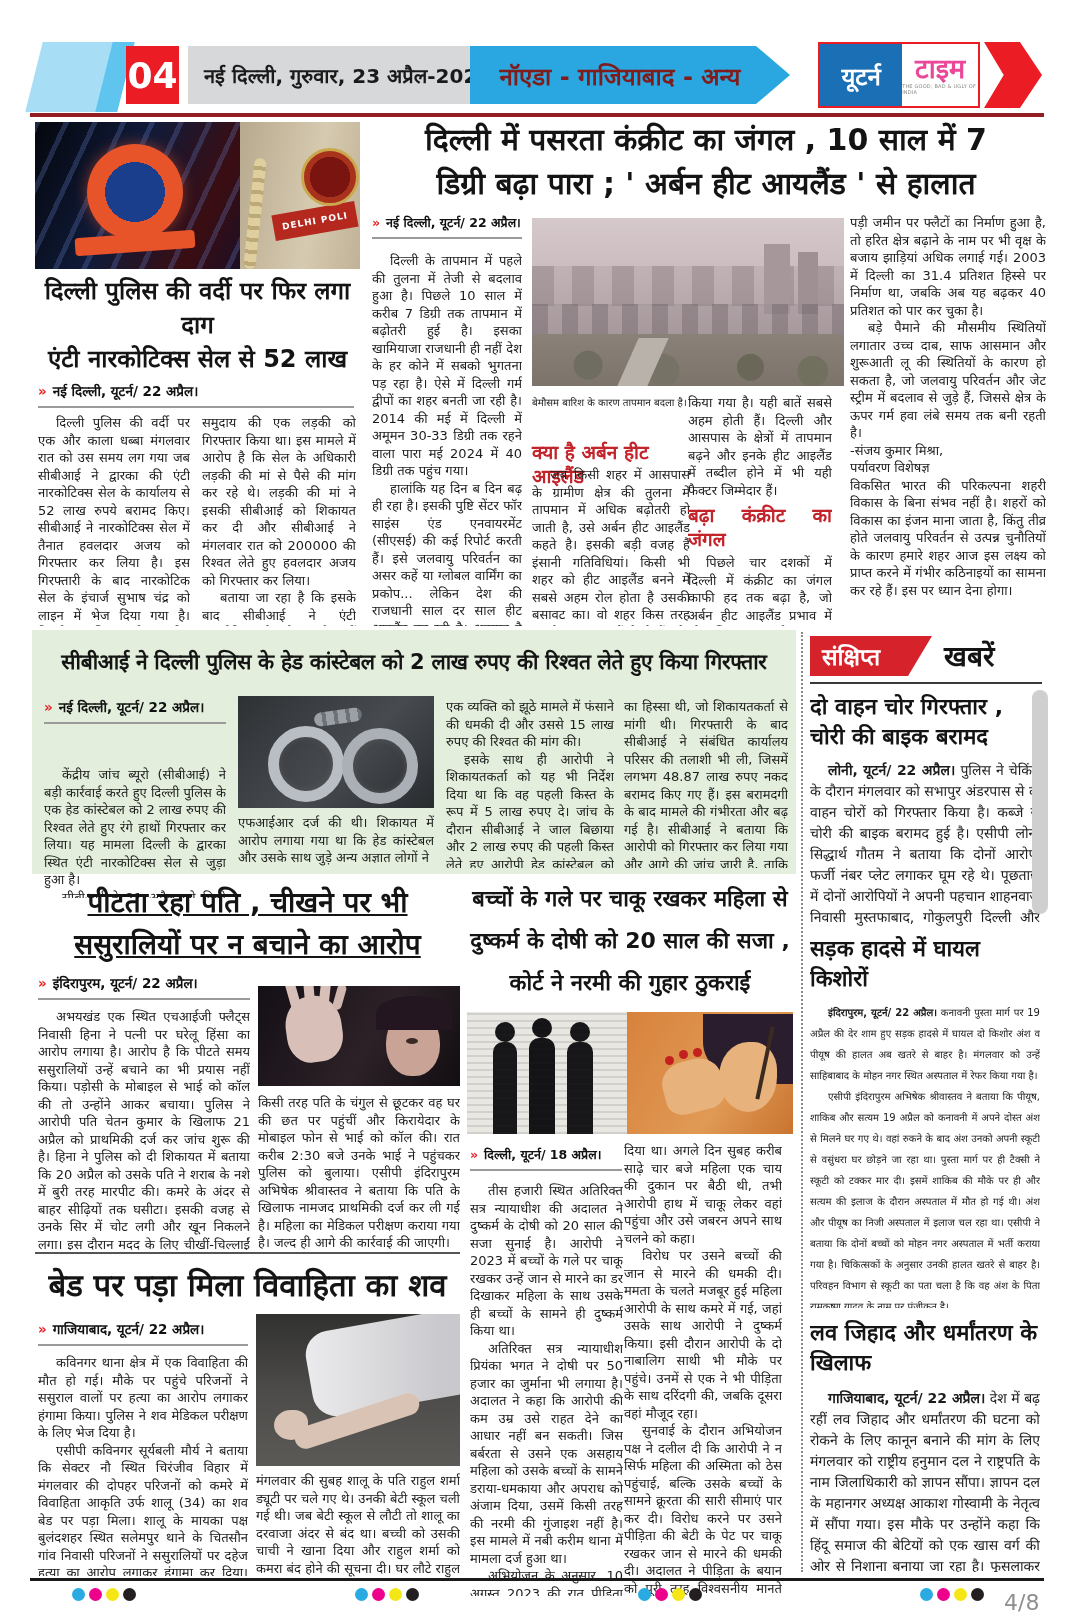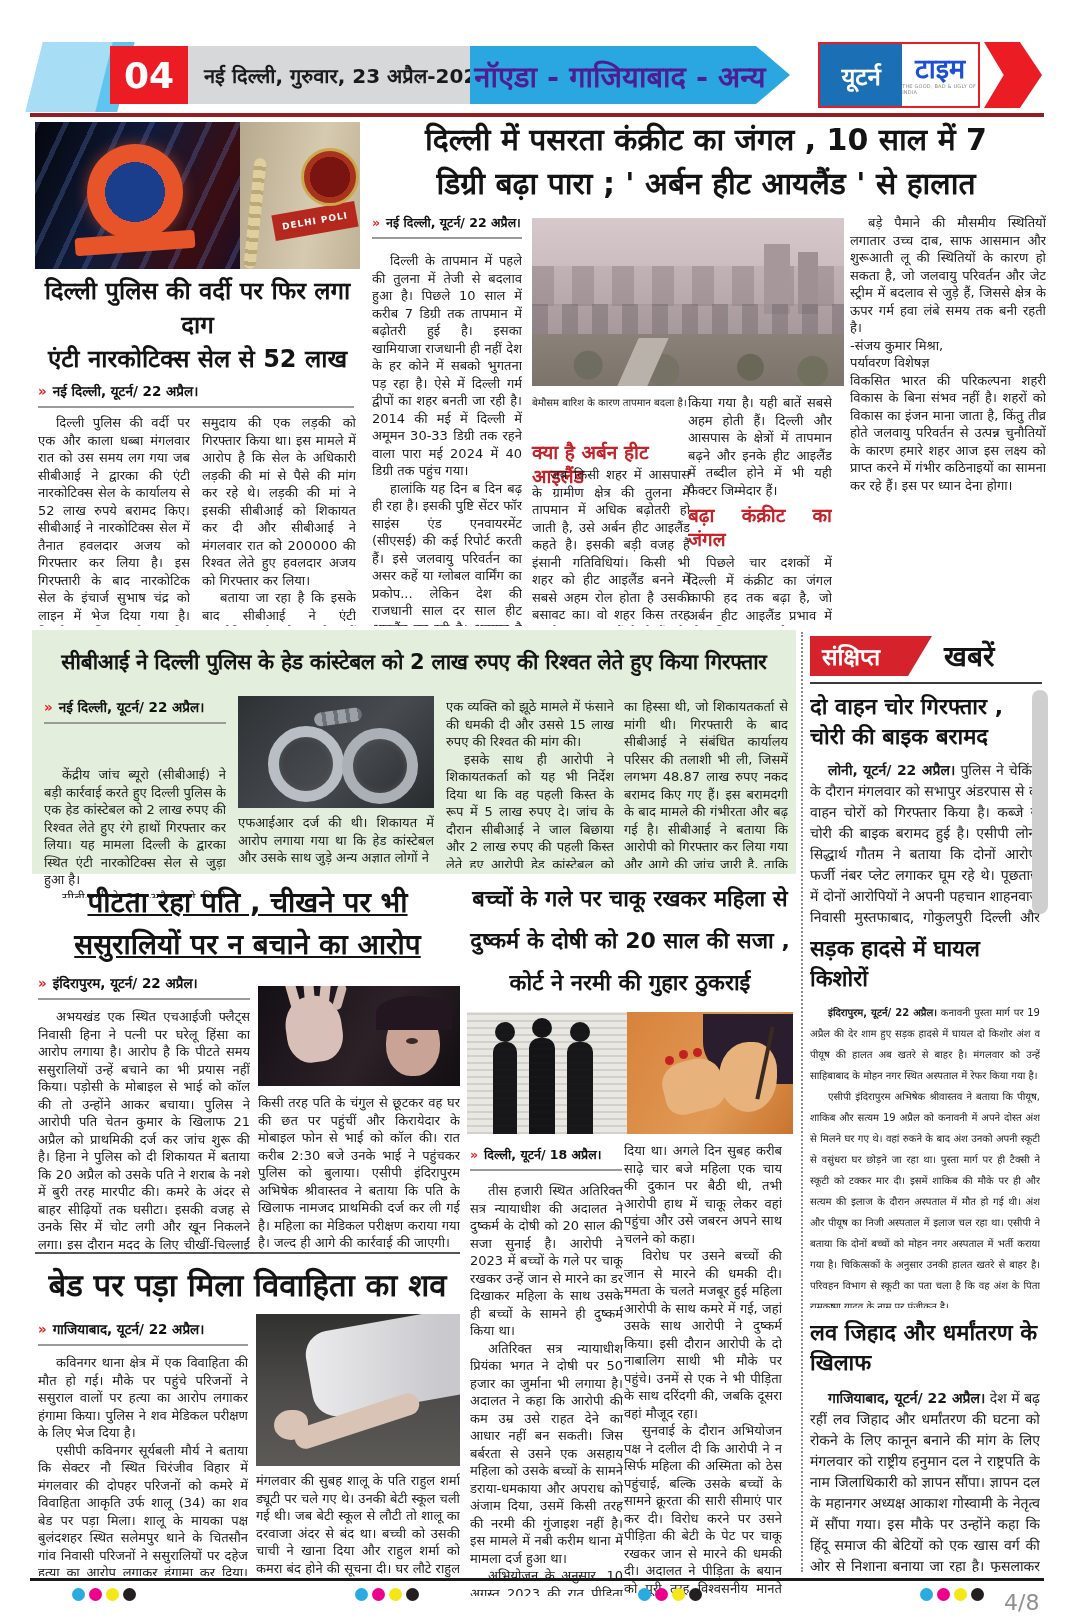--- a/index.html
+++ b/index.html
@@ -20,35 +20,35 @@
   .dotrow{display:flex;gap:4px;}
   .dot{width:13px;height:13px;border-radius:50%;}
   .nowrap{white-space:nowrap;}
 </style>
 </head>
 <body>
 
 <div class="abs" style="left:0;top:36px;width:1080px;height:84px;">
   <div class="abs" style="left:34px;top:6px;width:88px;height:70px;background:#a7ddf5;transform:skewX(-14deg);"></div>
   <div class="abs" style="left:104px;top:6px;width:22px;height:70px;background:#5fc5ee;transform:skewX(-14deg);"></div>
-  <div class="abs" style="left:110px;top:10px;width:78px;height:58px;background:#ec1c24;display:flex;align-items:center;justify-content:center;">
+  <div class="abs" style="left:126px;top:10px;width:53px;height:58px;background:#ec1c24;display:flex;align-items:center;justify-content:center;">
     <span style="color:#fff;font-weight:bold;font-size:36px;">04</span>
   </div>
   <div class="abs" style="left:188px;top:10px;width:320px;height:58px;background:#d7d8da;clip-path:polygon(0 0,calc(100% - 26px) 0,100% 100%,0 100%);display:flex;align-items:center;">
     <span style="font-weight:bold;font-size:20px;color:#1a1a1a;padding-left:16px;">नई दिल्ली, गुरुवार, 23 अप्रैल-2026</span>
   </div>
   <div class="abs" style="left:470px;top:10px;width:320px;height:58px;background:#2aa7e0;clip-path:polygon(0 0,calc(100% - 34px) 0,100% 50%,calc(100% - 34px) 100%,0 100%);display:flex;align-items:center;justify-content:center;">
-    <span style="color:#4c1d95;font-weight:bold;font-size:29px;padding-right:20px;">नॉएडा - गाजियाबाद - अन्य</span>
+    <span style="color:#7f1d1d;font-weight:bold;font-size:24px;padding-right:20px;">नॉएडा - गाजियाबाद - अन्य</span>
   </div>
   <div class="abs" style="left:818px;top:6px;width:162px;height:66px;background:#ffffff;border:2px solid #ec1c24;box-sizing:border-box;display:flex;">
     <div style="flex:0 0 52%;background:#1b6fb5;display:flex;align-items:center;justify-content:center;">
       <span style="color:#fff;font-weight:bold;font-size:24px;">यूटर्न</span>
     </div>
     <div style="flex:1;display:flex;flex-direction:column;align-items:center;justify-content:center;">
-      <span style="color:#1d4ed8;font-weight:bold;font-size:27px;line-height:28px;">टाइम</span>
+      <span style="color:#ec4899;font-weight:bold;font-size:27px;line-height:28px;">टाइम</span>
       <span style="color:#8a8a8a;font-size:5px;letter-spacing:.2px;">THE GOOD, BAD &amp; UGLY OF INDIA</span>
     </div>
   </div>
   <div class="abs" style="left:984px;top:6px;width:58px;height:66px;background:#ec1c24;clip-path:polygon(0 0,62% 0,100% 50%,62% 100%,0 100%,34% 50%);"></div>
 </div>
 <div class="abs" style="left:30px;top:113px;width:1014px;height:4px;background:#931d20;"></div>
 
 <div class="ph" style="left:35px;top:122px;width:325px;height:147px;background:linear-gradient(115deg,#05070d 0%,#101b3a 30%,#3a0d12 55%,#0a1130 78%,#05070d 100%);">
   <div class="abs" style="left:0;top:0;width:100%;height:100%;background:repeating-linear-gradient(115deg,rgba(110,140,220,.25) 0 5px,transparent 5px 26px);"></div>
   <div class="abs" style="left:52px;top:22px;width:96px;height:96px;border-radius:50%;background:radial-gradient(circle at 50% 50%,#1b3e8c 0 44%,#e8542a 44% 74%,#c23a1e 74% 100%);box-shadow:0 0 14px rgba(232,84,42,.5);"></div>
@@ -97,20 +97,21 @@
 <div class="abs redhead" style="left:532px;top:436px;width:160px;">क्या है अर्बन हीट आइलैंड</div>
 <div class="abs col" style="left:532px;top:466px;width:158px;height:160px;">
   <p class="ind">जब किसी शहर में आसपास के ग्रामीण क्षेत्र की तुलना में तापमान में अधिक बढ़ोतरी हो जाती है, उसे अर्बन हीट आइलैंड कहते है। इसकी बड़ी वजह है इंसानी गतिविधियां। किसी भी शहर को हीट आइलैंड बनने में सबसे अहम रोल होता है उसकी बसावट का। वो शहर किस तरह का है, वहां इमारतें कैसी हैं और उसे किस तरह से डिजाइन</p>
 </div>
 <div class="abs col" style="left:688px;top:394px;width:144px;height:232px;">
   <p>किया गया है। यही बातें सबसे अहम होती हैं। दिल्ली और आसपास के क्षेत्रों में तापमान बढ़ने और इनके हीट आइलैंड में तब्दील होने में भी यही फैक्टर जिम्मेदार हैं।</p>
   <div class="redhead">बढ़ा कंक्रीट का जंगल</div>
   <p class="ind">पिछले चार दशकों में दिल्ली में कंक्रीट का जंगल काफी हद तक बढ़ा है, जो अर्बन हीट आइलैंड प्रभाव में भी वृद्धि कर रहा है। 2000 के बाद दिल्ली में तेजी से विकास कार्य हुए हैं। निर्माण कार्यों में इजाफा हुआ। खाली</p>
 </div>
 <div class="abs col" style="left:850px;top:214px;width:196px;height:412px;">
+  <p>पड़ी जमीन पर फ्लैटों का निर्माण हुआ है, तो हरित क्षेत्र बढ़ाने के नाम पर भी वृक्ष के बजाय झाड़ियां अधिक लगाई गई। 2003 में दिल्ली का 31.4 प्रतिशत हिस्से पर निर्माण था, जबकि अब यह बढ़कर 40 प्रतिशत को पार कर चुका है।</p>
   <p class="ind">बड़े पैमाने की मौसमीय स्थितियों लगातार उच्च दाब, साफ आसमान और शुरूआती लू की स्थितियों के कारण हो सकता है, जो जलवायु परिवर्तन और जेट स्ट्रीम में बदलाव से जुड़े हैं, जिससे क्षेत्र के ऊपर गर्म हवा लंबे समय तक बनी रहती है।</p>
   <p class="sig">-संजय कुमार मिश्रा,</p>
   <p class="sig">पर्यावरण विशेषज्ञ</p>
   <p>विकसित भारत की परिकल्पना शहरी विकास के बिना संभव नहीं है। शहरों को विकास का इंजन माना जाता है, किंतु तीव्र होते जलवायु परिवर्तन से उत्पन्न चुनौतियों के कारण हमारे शहर आज इस लक्ष्य को प्राप्त करने में गंभीर कठिनाइयों का सामना कर रहे हैं। इस पर ध्यान देना होगा।</p>
 </div>
 
 <div class="abs" style="left:32px;top:630px;width:764px;height:244px;background:#e3efdc;"></div>
 <div class="abs hl nowrap" style="left:40px;top:642px;width:748px;height:44px;font-size:21px;line-height:40px;letter-spacing:-0.3px;">सीबीआई ने दिल्ली पुलिस के हेड कांस्टेबल को 2 लाख रुपए की रिश्वत लेते हुए किया गिरफ्तार</div>
 <div class="abs byline" style="left:44px;top:698px;width:182px;background:transparent;">
   <span class="chev">»</span><span>नई दिल्ली, यूटर्न/ 22 अप्रैल।</span>

